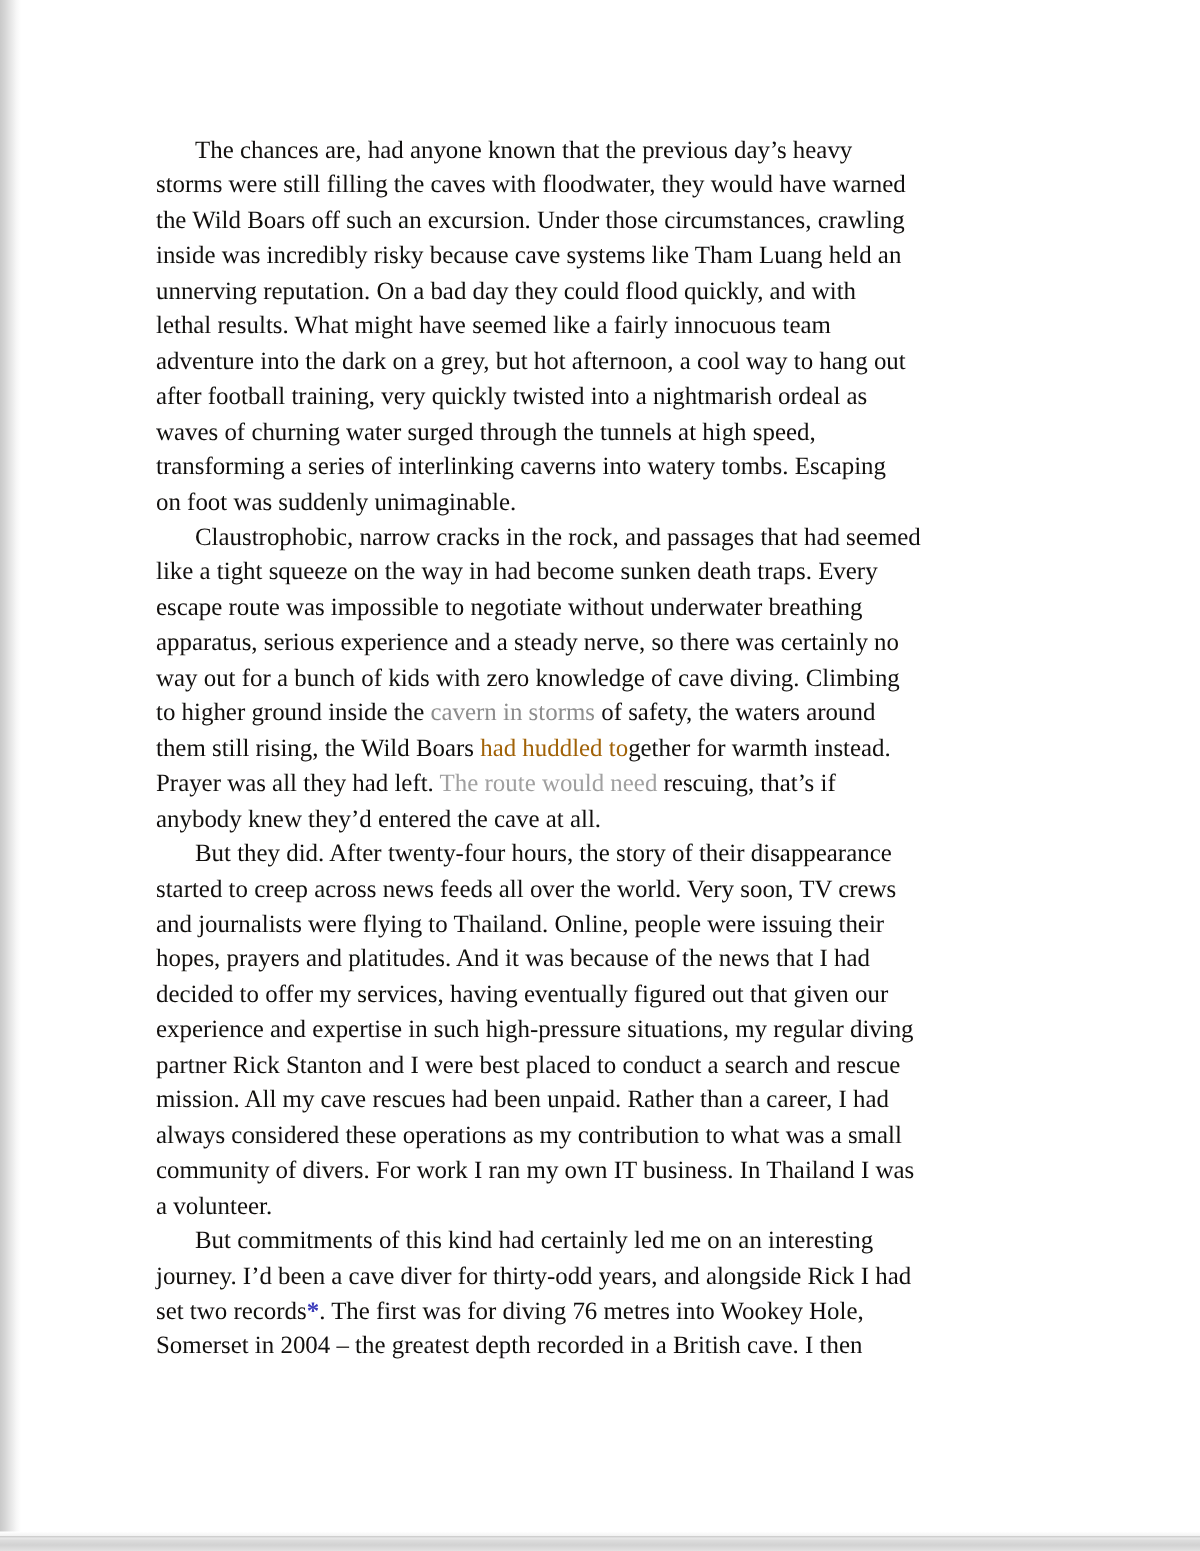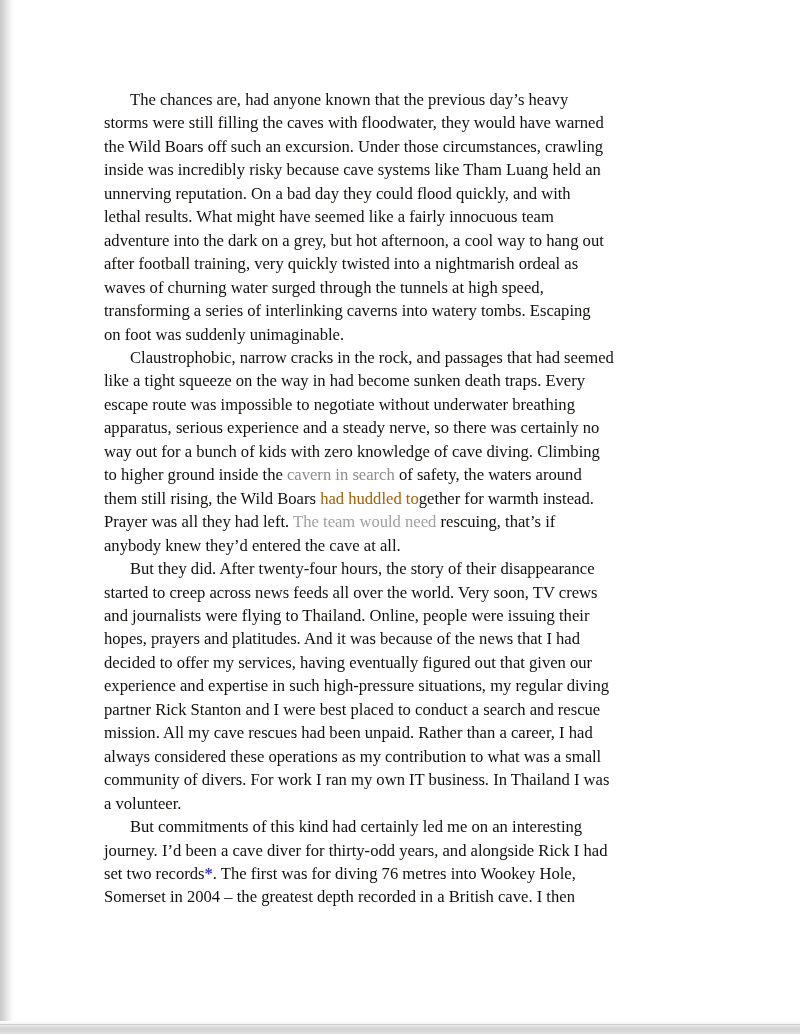--- a/index.html
+++ b/index.html
@@ -111,23 +111,23 @@
 after football training, very quickly twisted into a nightmarish ordeal as
 waves of churning water surged through the tunnels at high speed,
 transforming a series of interlinking caverns into watery tombs. Escaping
 on foot was suddenly unimaginable.</span></p>
 
     <p class="para"><span>Claustrophobic, narrow cracks in the rock, and passages that had seemed
 like a tight squeeze on the way in had become sunken death traps. Every
 escape route was impossible to negotiate without underwater breathing
 apparatus, serious experience and a steady nerve, so there was certainly no
 way out for a bunch of kids with zero knowledge of cave diving. Climbing
-to higher ground inside the </span><span class="faded">cavern in search</span><span> of safety, the waters around
+to higher ground inside the </span><span class="faded">cavern in storms</span><span> of safety, the waters around
 them still rising, the Wild Boars </span><span class="faded-mid">had huddled to</span><span>gether for warmth instead.
-Prayer was all they had left. </span><span class="faded-light">The team would need</span><span> rescuing, that’s if
+Prayer was all they had left. </span><span class="faded-light">The route would need</span><span> rescuing, that’s if
 anybody knew they’d entered the cave at all.</span></p>
 
     <p class="para"><span>But they did. After twenty-four hours, the story of their disappearance
 started to creep across news feeds all over the world. Very soon, TV crews
 and journalists were flying to Thailand. Online, people were issuing their
 hopes, prayers and platitudes. And it was because of the news that I had
 decided to offer my services, having eventually figured out that given our
 experience and expertise in such high-pressure situations, my regular diving
 partner Rick Stanton and I were best placed to conduct a search and rescue
 mission. All my cave rescues had been unpaid. Rather than a career, I had

